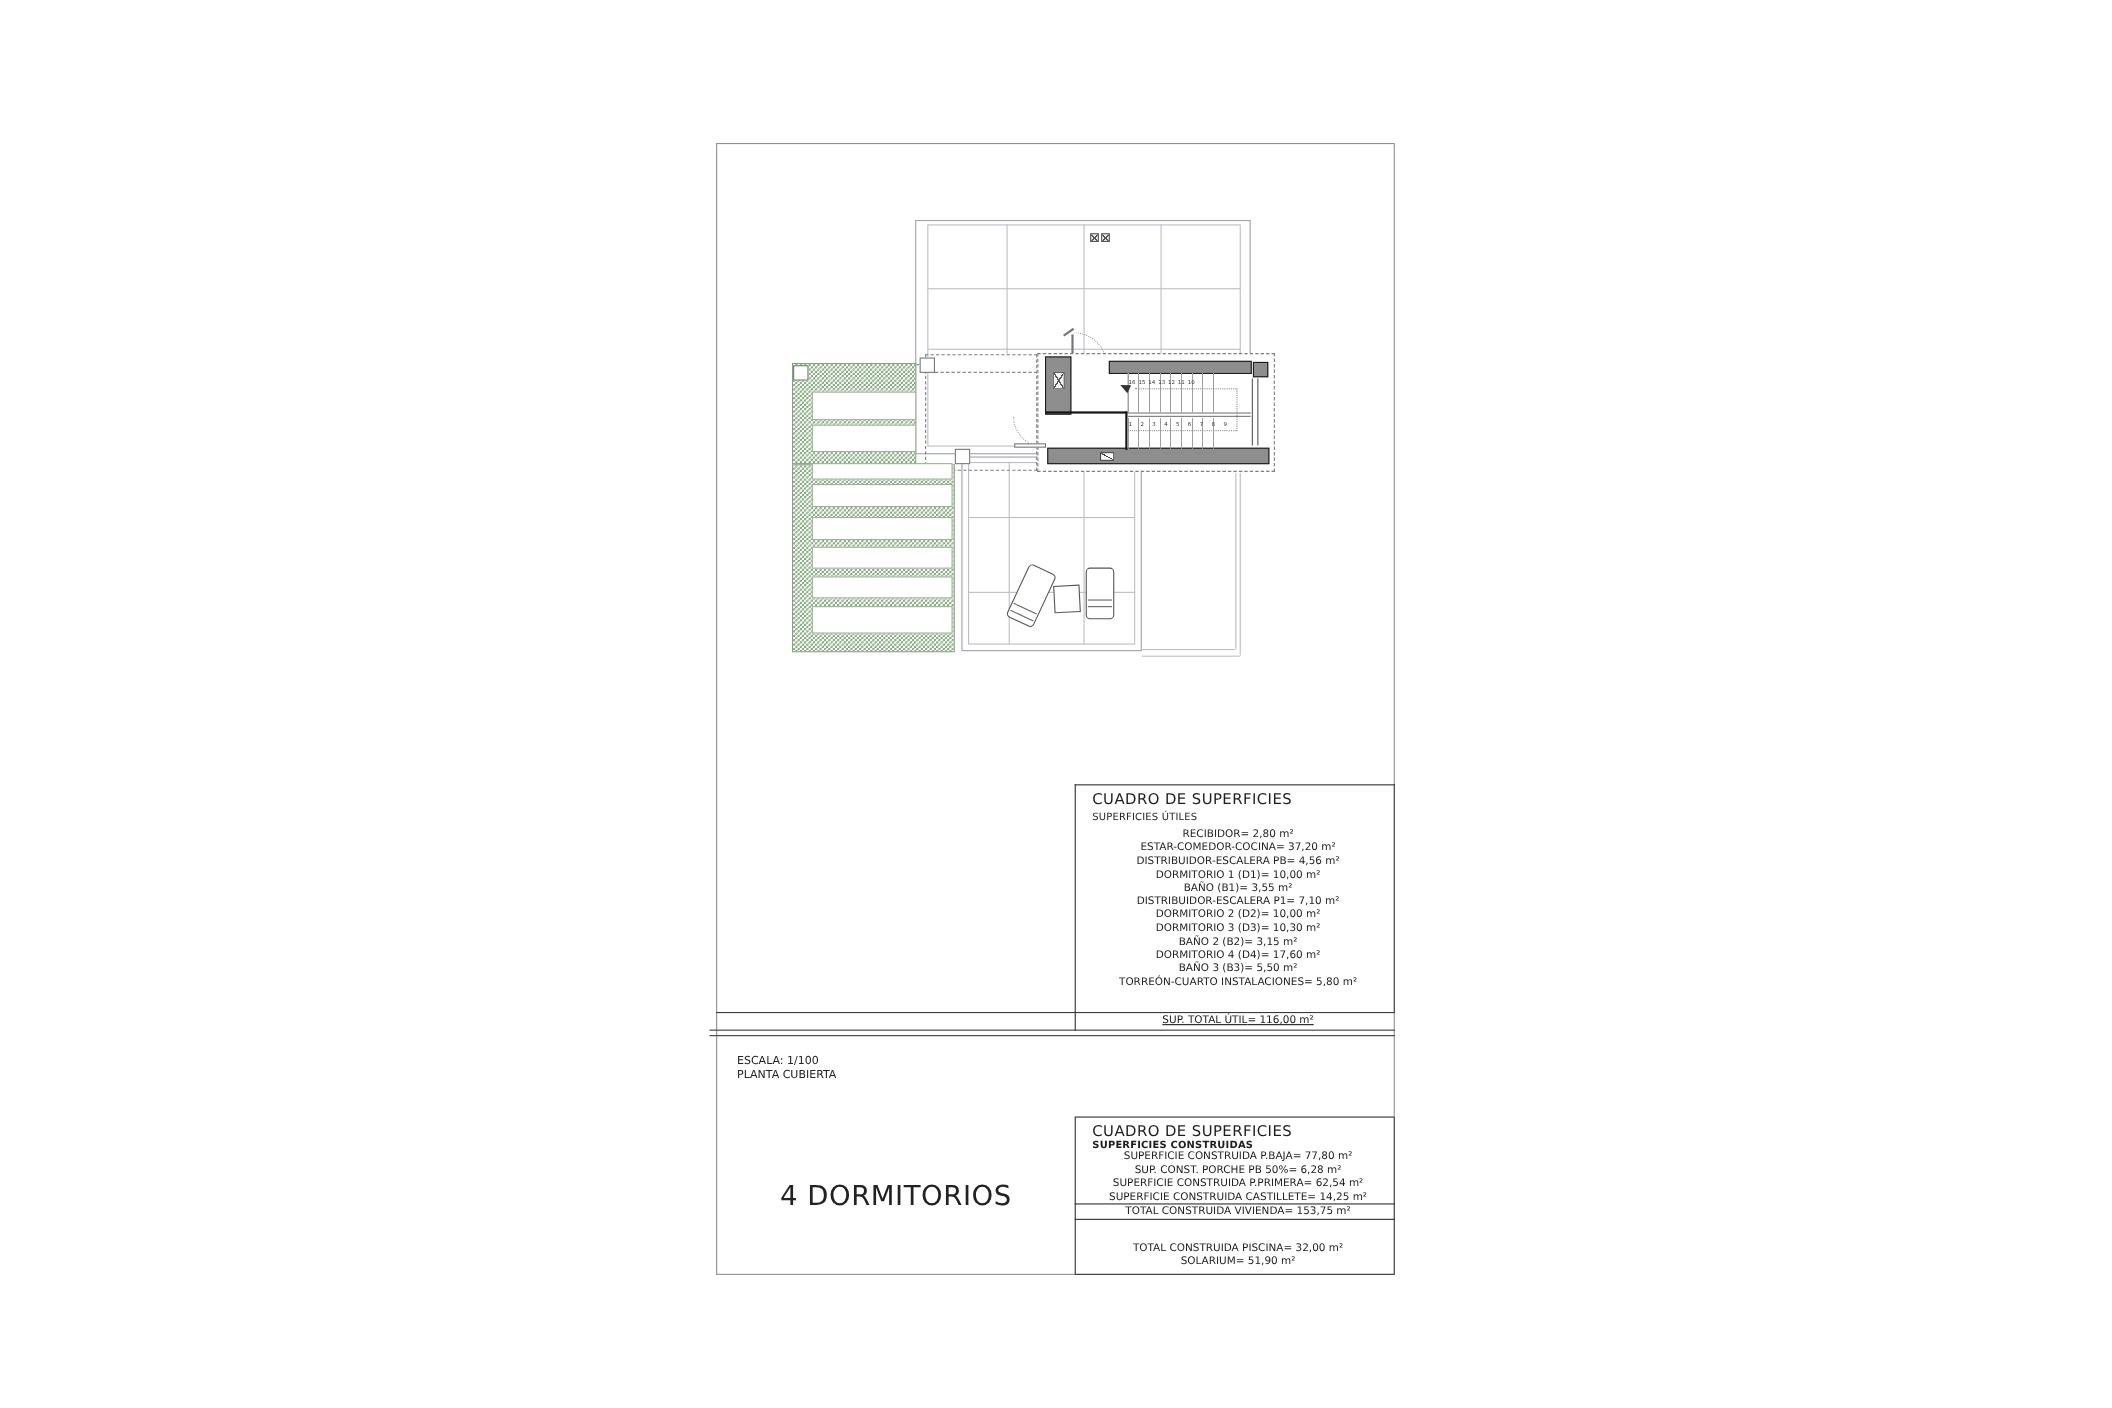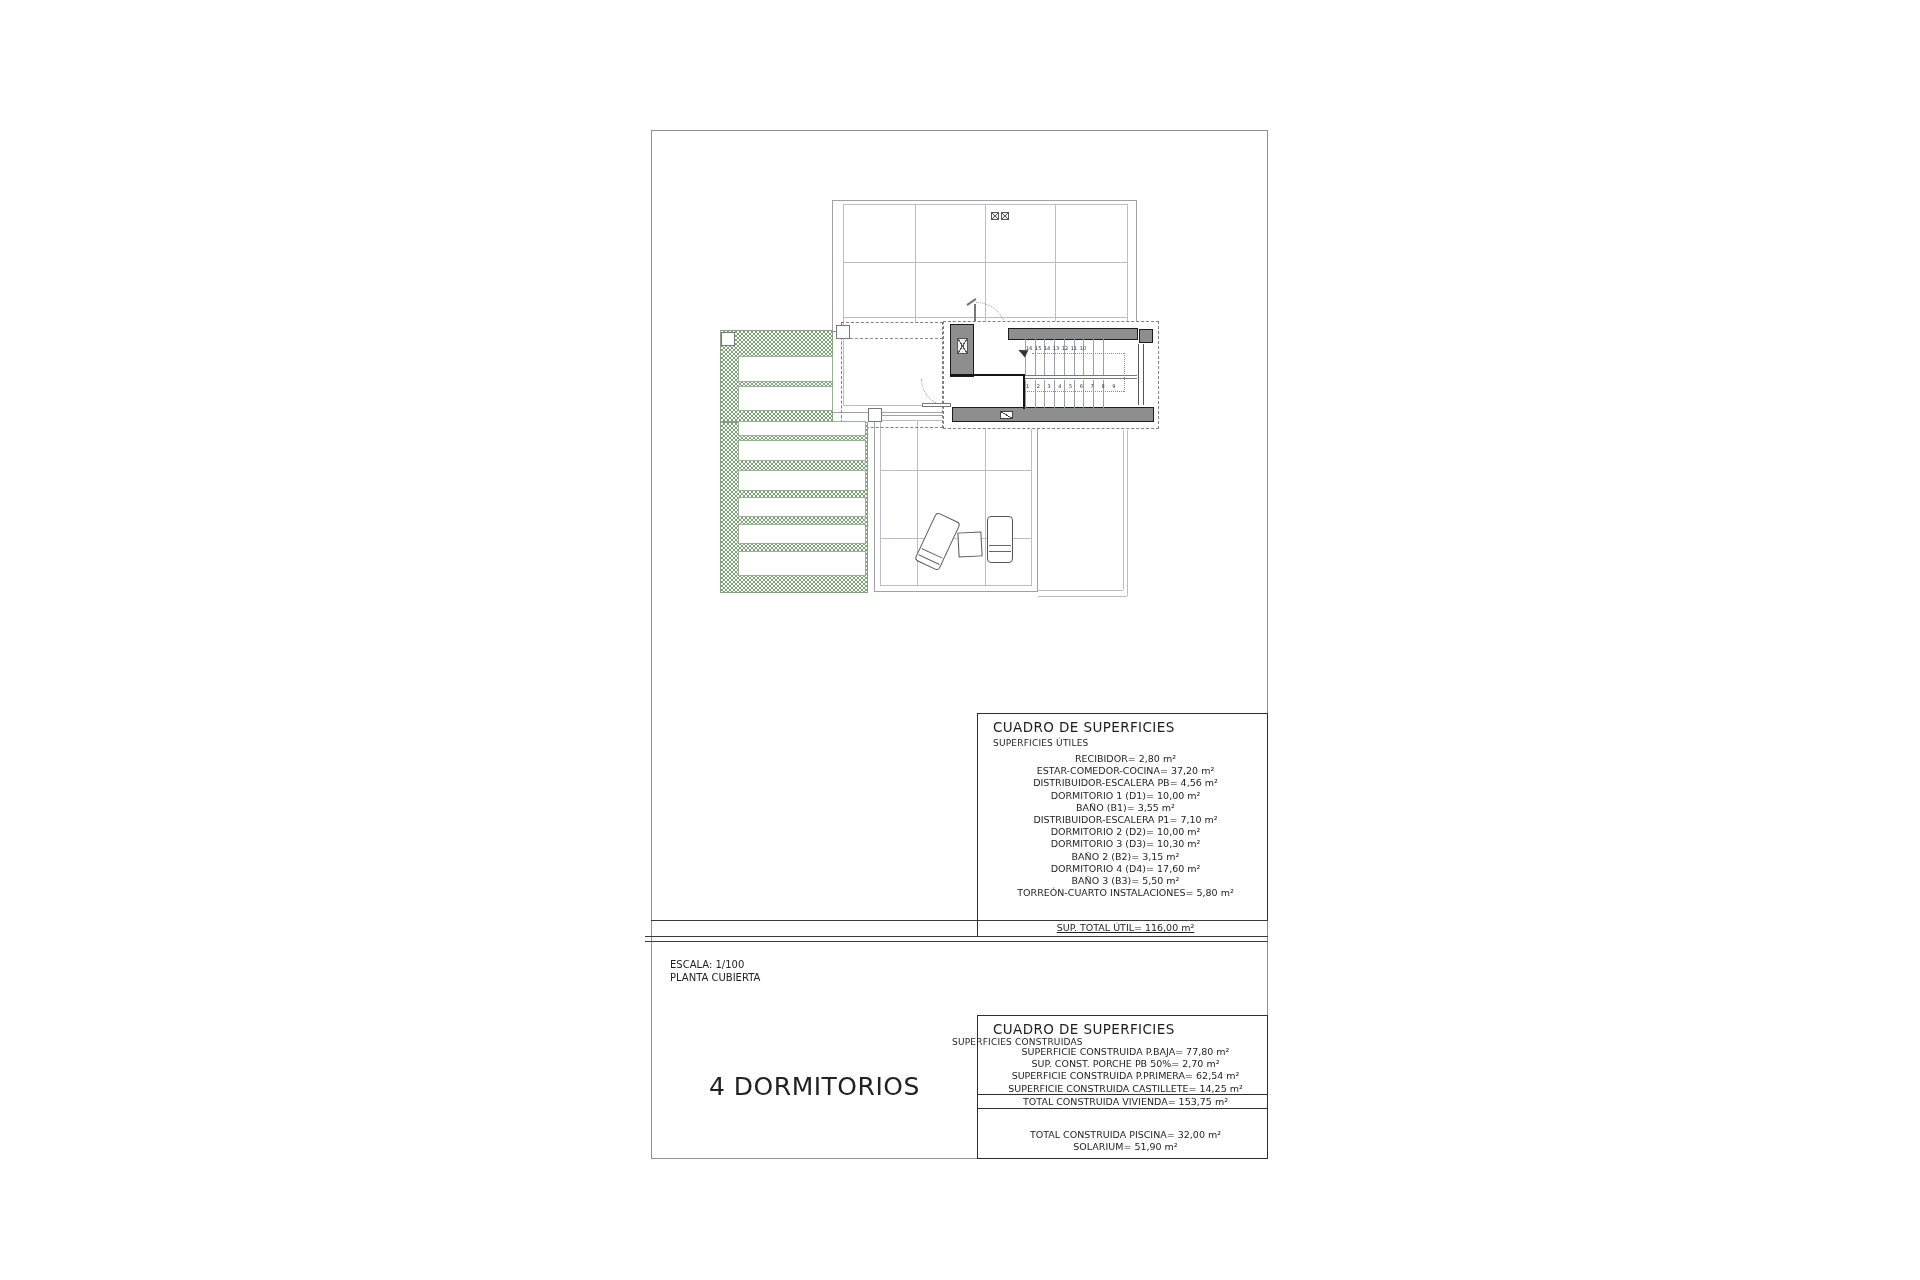--- a/index.html
+++ b/index.html
@@ -201,30 +201,30 @@
 
   <div class="a plabel" style="left:670px;top:943px;margin-top:28px;">PLANTA CUBIERTA</div>
   <div class="a plabel" style="left:670px;top:958px;">ESCALA: 1/100</div>
   <div class="a caption" style="left:709px;top:1072px;">4 DORMITORIOS</div>
 
   <div class="a tbox" style="left:977px;top:1015px;width:291px;height:144px;"></div>
   <div class="a" style="left:977px;top:1094px;width:291px;height:1px;background:#2e2e2e;"></div>
   <div class="a" style="left:977px;top:1108px;width:291px;height:1px;background:#2e2e2e;"></div>
 
   <div class="a ttitle" style="left:993px;top:1021px;">CUADRO DE SUPERFICIES</div>
-  <div class="a tsub" style="left:952px;top:1037px;">SUPERFICIES CONSTRUIDAS</div>
+  <div class="a tsub" style="left:993px;top:1037px;font-weight:bold;">SUPERFICIES CONSTRUIDAS</div>
 
   <div class="a trows" style="left:993px;top:1046px;width:265px;">
     <div class="trow">
         <span>SUPERFICIE  CONSTRUIDA P.BAJA</span>
         <span class="val">= 77,80 m²</span>
       </div>
     <div class="trow">
         <span>SUP. CONST. PORCHE PB 50%</span>
-        <span class="val">= 2,70 m²</span>
+        <span class="val">= 6,28 m²</span>
       </div>
     <div class="trow">
         <span>SUPERFICIE CONSTRUIDA P.PRIMERA</span>
         <span class="val">= 62,54 m²</span>
       </div>
     <div class="trow">
         <span>SUPERFICIE CONSTRUIDA CASTILLETE</span>
         <span class="val">= 14,25 m²</span>
       </div>
   </div>

